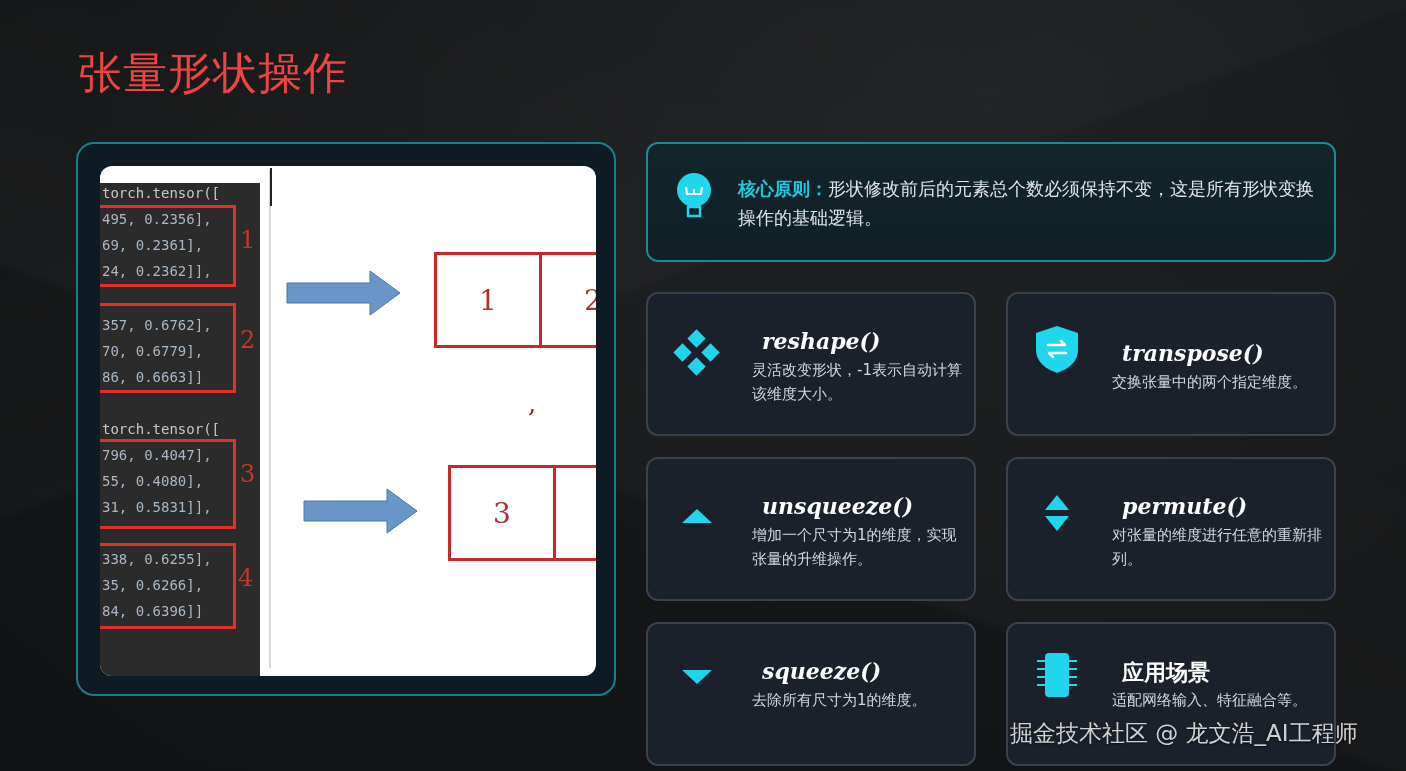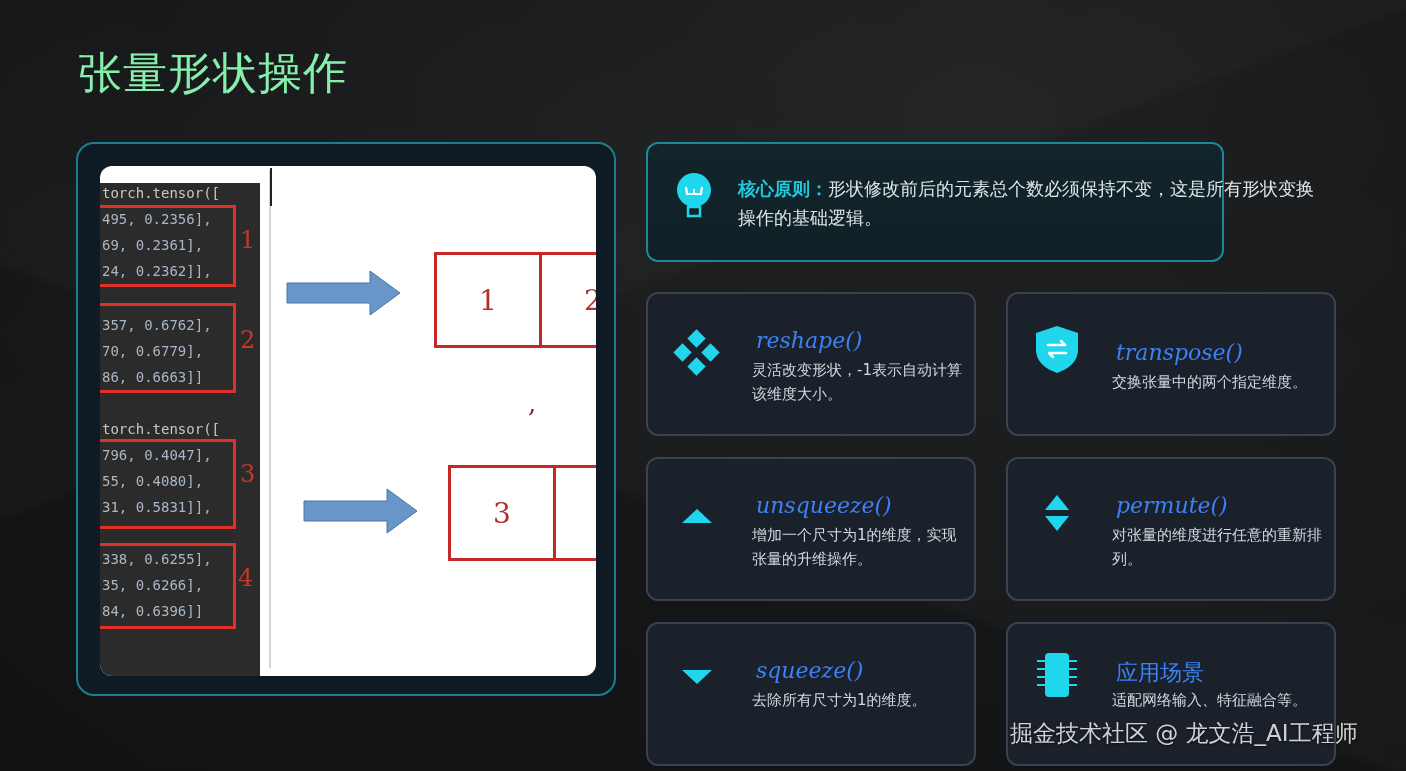--- a/index.html
+++ b/index.html
@@ -13,21 +13,21 @@
   .bg-lines {
     position: absolute; inset: 0; pointer-events: none;
     background:
       linear-gradient(160deg, rgba(255,255,255,0.0) 0%, rgba(255,255,255,0.02) 40%, rgba(255,255,255,0) 41%),
       linear-gradient(200deg, rgba(255,255,255,0.0) 0%, rgba(255,255,255,0.025) 60%, rgba(255,255,255,0) 61%),
       radial-gradient(ellipse at 70% 10%, #1d1f21 0%, #141516 60%, #111213 100%);
   }
   .page-title {
     position: absolute; left: 78px; top: 44px;
     font-family: "DejaVu Serif", "Liberation Serif", serif;
-    font-size: 44px; color: #86efac; letter-spacing: 1px;
+    font-size: 44px; color: #ef4444; letter-spacing: 1px;
     font-weight: normal;
   }
   
   .image-panel {
     position: absolute; left: 76px; top: 142px; width: 540px; height: 554px;
     border: 2px solid #1a7f8a; border-radius: 18px;
     background: #0f1b24;
   }
   .image-inner {
     position: absolute; left: 22px; top: 22px; width: 496px; height: 510px;
@@ -62,41 +62,41 @@
     display: flex; align-items: center; justify-content: center;
     font-family: "DejaVu Serif", "Liberation Serif", serif; font-size: 28px; color: #b03030;
     background: #fff;
   }
   .comma-mark {
     position: absolute; left: 428px; top: 222px;
     font-family: "DejaVu Serif", serif; font-size: 26px; color: #9b2020;
   }
   
   .principle-card {
-    position: absolute; left: 646px; top: 142px; width: 578px; height: 120px;
+    position: absolute; left: 646px; top: 142px; width: 690px; height: 120px;
     border: 2px solid #1c8996; border-radius: 12px;
     background: linear-gradient(180deg, #12252a 0%, #102026 100%);
   }
   .principle-icon { position: absolute; left: 26px; top: 28px; width: 40px; height: 48px; }
   .principle-text {
     position: absolute; left: 90px; top: 30px; width: 580px;
     font-family: "DejaVu Serif", "Liberation Serif", serif;
     font-size: 18px; line-height: 29px; color: #dfe4ea;
   }
   .principle-label { color: #22c9de; font-weight: bold; }
   .op-card {
     position: absolute; width: 330px; height: 144px;
     border: 2px solid #3a4250; border-radius: 12px;
     background: #1b212b;
   }
   .op-icon { position: absolute; left: 24px; width: 50px; height: 50px; display:flex; align-items:center; justify-content:center; }
   .op-title {
-    position: absolute; left: 108px;
+    position: absolute; left: 114px;
     font-family: "DejaVu Serif", "Liberation Serif", serif;
-    font-style: italic; font-weight: normal; font-size: 22px; color: #3b82f6;
+    font-style: italic; font-weight: bold; font-size: 22px; color: #ffffff;
   }
   .op-title.cjk { font-style: normal; }
   .op-desc {
     position: absolute; left: 104px; width: 216px;
     font-family: "DejaVu Sans", sans-serif; font-size: 15px; line-height: 24px; color: #d3d8df;
   }
   .watermark {
     position: absolute; left: 1010px; top: 718px;
     font-family: "DejaVu Sans", sans-serif; font-size: 23px; color: rgba(235,235,235,0.88);
     text-shadow: 0 1px 2px rgba(0,0,0,0.7);

